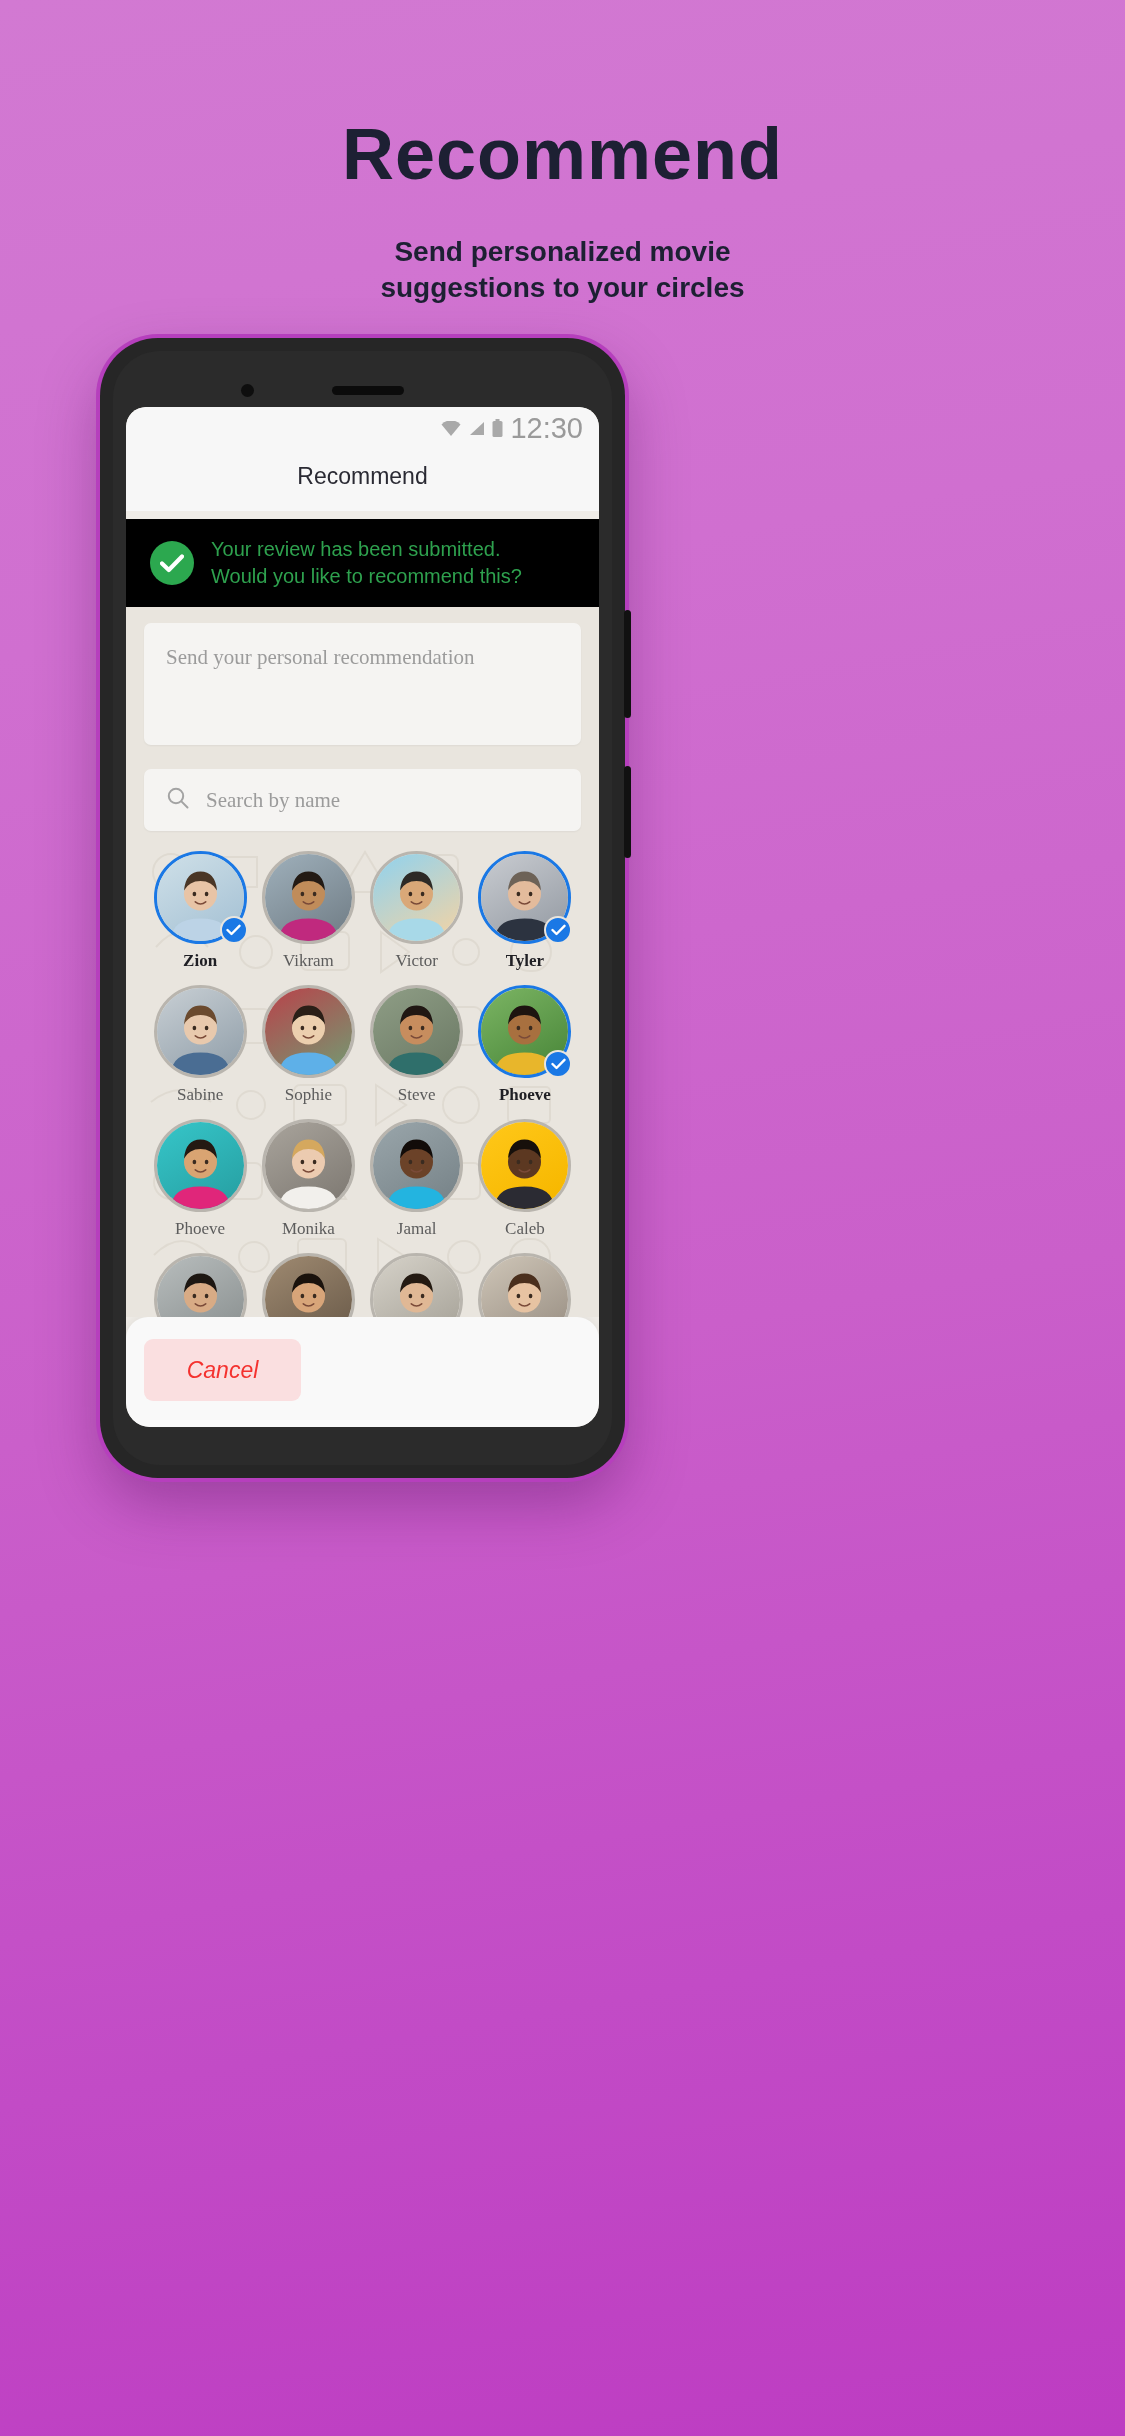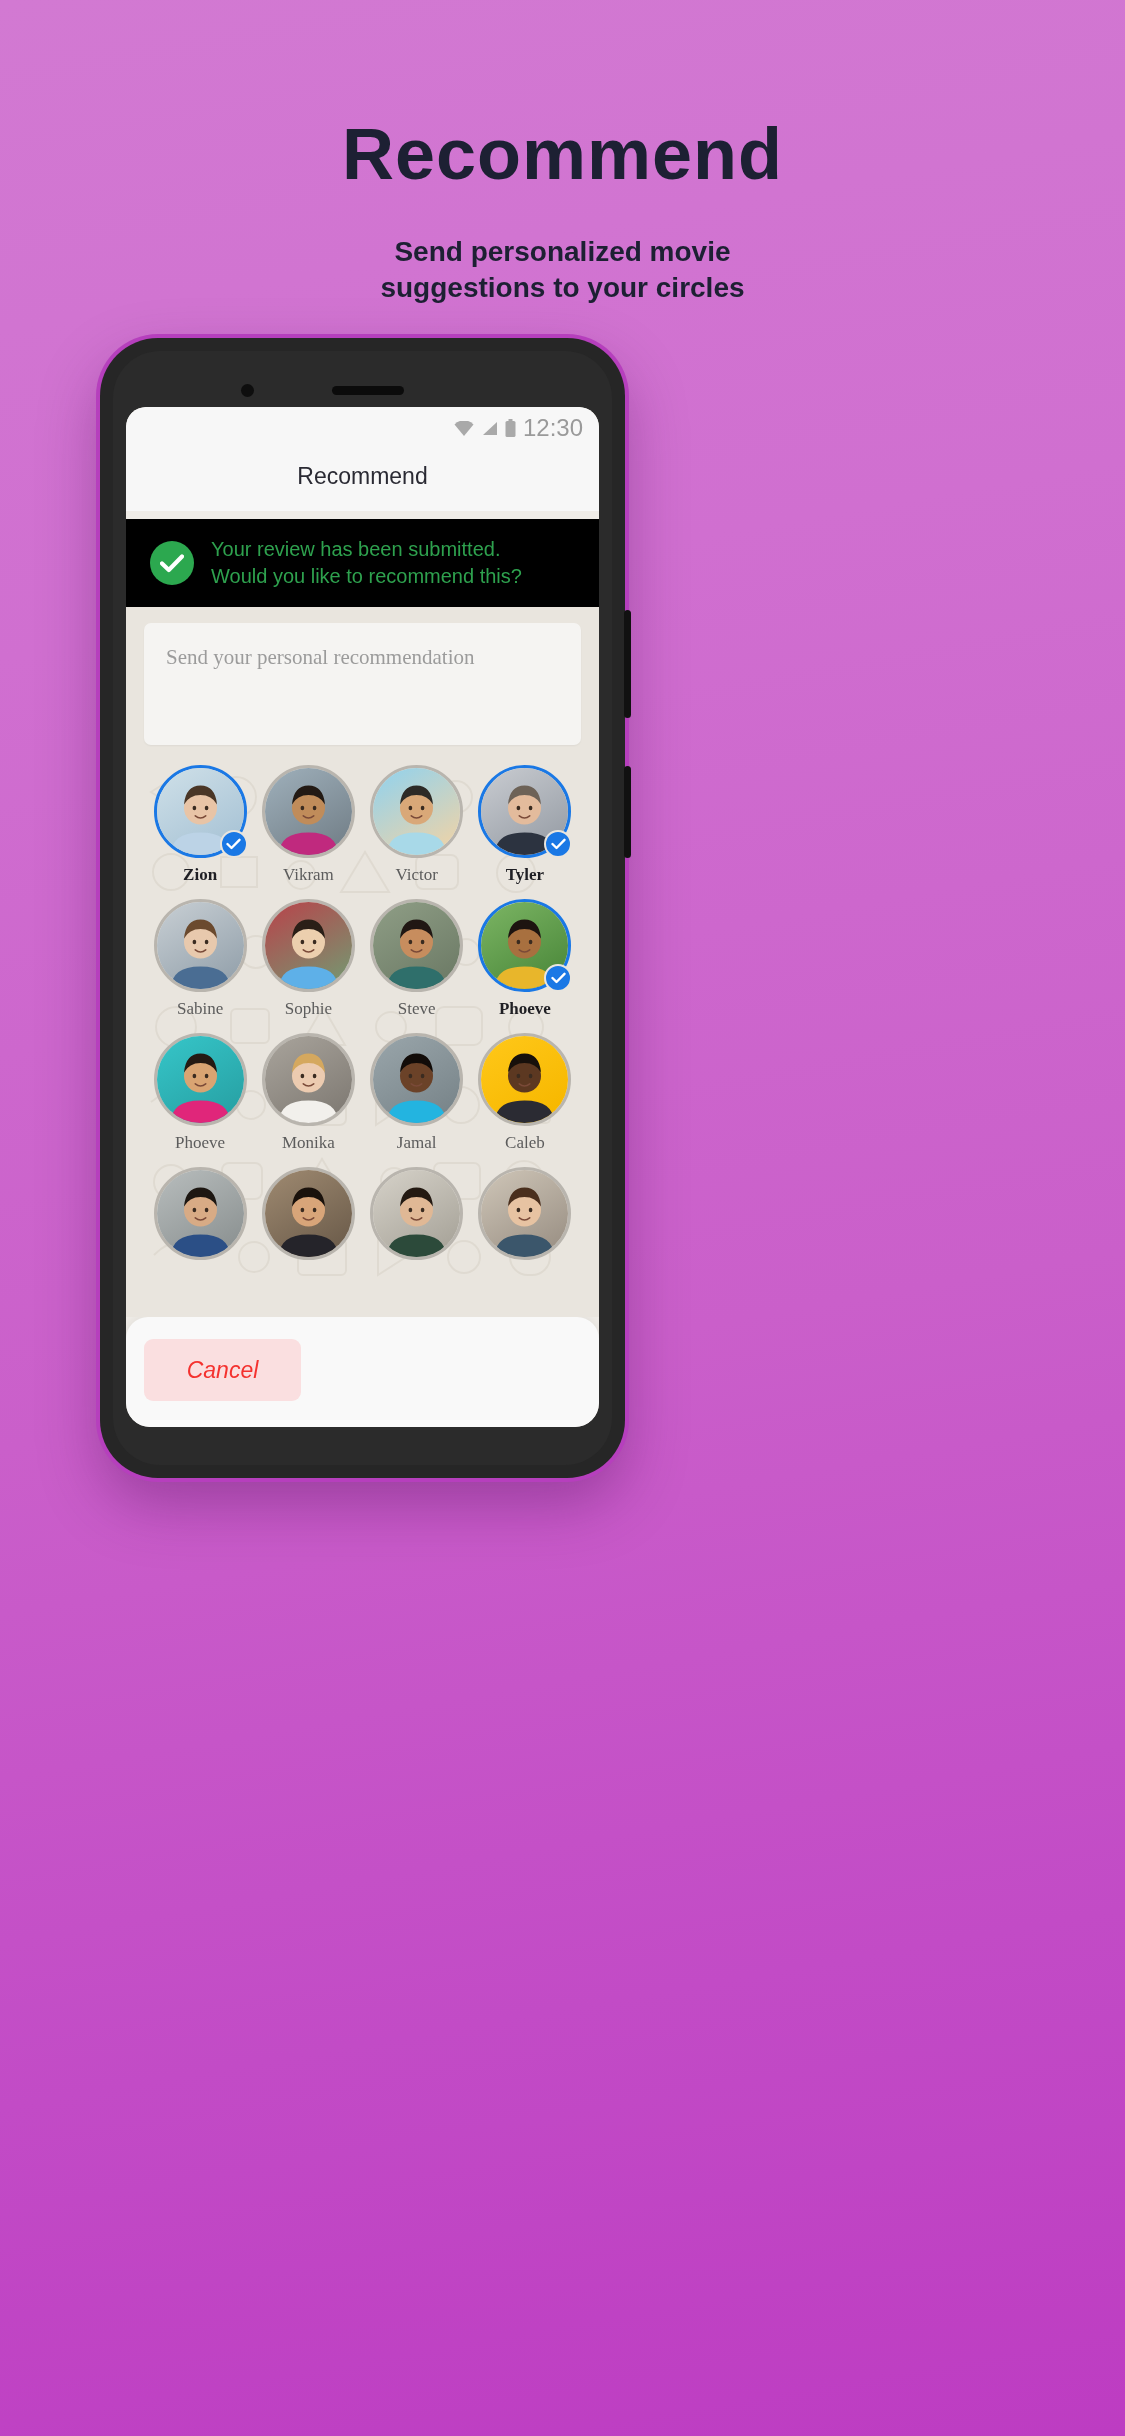--- a/index.html
+++ b/index.html
@@ -80,21 +80,21 @@
     border-radius:20px 20px 0 0;
     padding-top:8px;
     flex:0 0 auto;
   }
   .statusbar {
     display:flex; align-items:center; justify-content:flex-end;
     gap:7px; padding:0 16px; height:26px;
   }
   .ic-wifi { width:20px; height:15px; position:relative; }
   .ic-wifi svg, .ic-sig svg, .ic-bat svg { display:block; }
-  .clock { font-size:24px; color:#9a9a9a; letter-spacing:0px; }
+  .clock { font-size:29px; color:#9a9a9a; letter-spacing:0px; }
   .appbar {
     height:70px; display:flex; align-items:center; justify-content:center;
   }
   .appbar-title { font-size:23px; color:#2a2a33; }
 
   
   .banner {
     background:#000000;
     display:flex; align-items:center; gap:17px;
     padding:17px 22px 17px 24px;
@@ -302,20 +302,29 @@
             <rect x="172" y="632" width="48" height="36" rx="5"></rect>
               <path d="M252 632 l28 18 l-28 18 z"></path>
             <circle cx="338" cy="650" r="16"></circle>
               <rect x="384" y="632" width="40" height="36" rx="18"></rect>
           </g>
         </svg>
 
         <div class="content">
           <div class="textarea">Send your personal recommendation</div>
 
+          <div class="searchbox">
+            <span>
+              <svg width="24" height="24" viewBox="0 0 24 24">
+                <circle cx="10" cy="10" r="7.2" stroke="#a3a3a3" stroke-width="2" fill="none"></circle>
+                <path d="M15.4 15.4 L21.5 21.5" stroke="#a3a3a3" stroke-width="2" stroke-linecap="round"></path>
+              </svg>
+            </span>
+            <span class="search-ph">Search by name</span>
+          </div>
 
           <div class="grid">
               <div class="cell">
                 <div class="av-wrap">
                   <div class="av sel">
                     <svg class="ph" viewBox="0 0 100 100" preserveAspectRatio="xMidYMid slice">
                       <defs>
                         <linearGradient id="g0" x1="0" y1="0" x2="0.6" y2="1">
                           <stop offset="0%" stop-color="#cfe0e8"></stop>
                           <stop offset="100%" stop-color="#a9c4d6"></stop>

